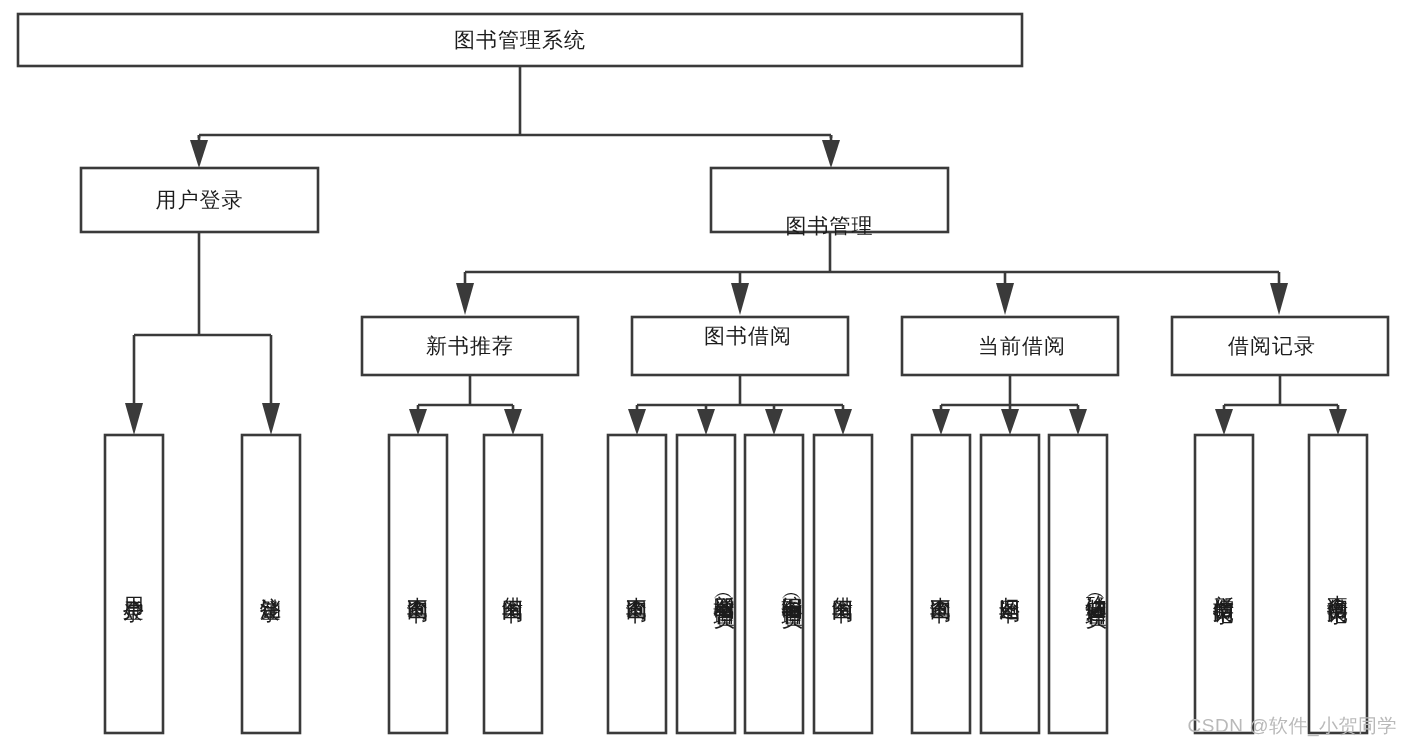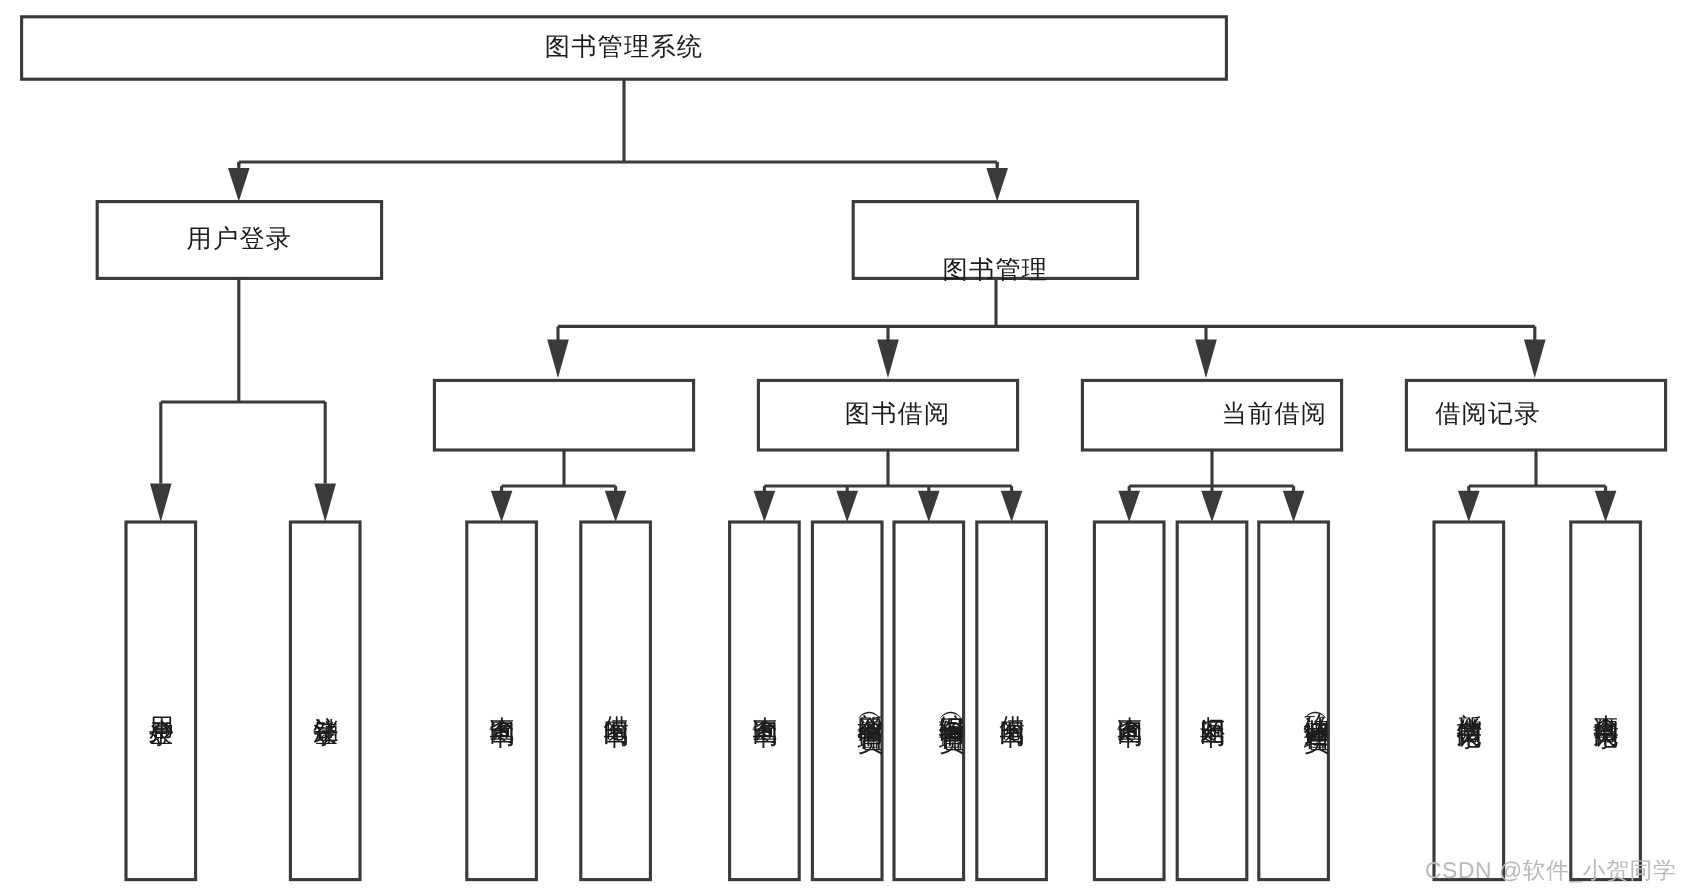--- a/index.html
+++ b/index.html
@@ -174,26 +174,27 @@
     <rect class="node-box" x="1309" y="435" width="58" height="298"></rect>
 
   </svg>
 
   <div class="node-label horizontal" style="left:18px; top:14px; width:1004px; height:52px;">图书管理系统</div>
 
   <div class="node-label horizontal" style="left:81px; top:168px; width:237px; height:64px;">用户登录</div>
 
   <div class="node-label horizontal" style="left:711px; top:168px; width:237px; height:64px;margin-top:26px;">图书管理</div>
 
-
-  <div class="node-label horizontal" style="left:632px; top:317px; width:216px; height:58px;padding-left:16px;">图书借阅</div>
-
-  <div class="node-label horizontal" style="left:942px; top:317px; width:240px; height:58px;">当前借阅</div>
-
-  <div class="node-label horizontal" style="left:1132px; top:317px; width:216px; height:58px;">借阅记录</div>
+  <div class="node-label horizontal" style="left:362px; top:317px; width:216px; height:58px;">新书推荐</div>
+
+  <div class="node-label horizontal" style="left:632px; top:307px; width:216px; height:58px;padding-left:16px;">图书借阅</div>
+
+  <div class="node-label horizontal" style="left:902px; top:317px; width:240px; height:58px;">当前借阅</div>
+
+  <div class="node-label horizontal" style="left:1164px; top:317px; width:216px; height:58px;">借阅记录</div>
 
   <div class="node-label vertical" style="left:105px; top:435px; width:58px; height:298px;">用户登录</div>
 
   <div class="node-label vertical" style="left:242px; top:435px; width:58px; height:298px;">注销登录</div>
 
   <div class="node-label vertical" style="left:389px; top:435px; width:58px; height:298px;">查询图书</div>
 
   <div class="node-label vertical" style="left:484px; top:435px; width:58px; height:298px;">借阅图书</div>
 
   <div class="node-label vertical" style="left:608px; top:435px; width:58px; height:298px;">查询图书</div>

